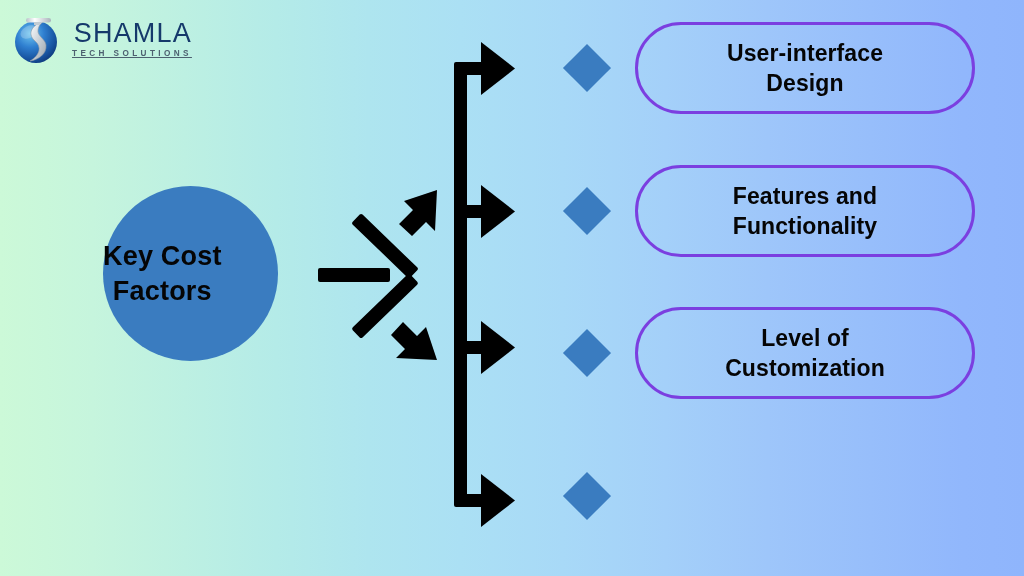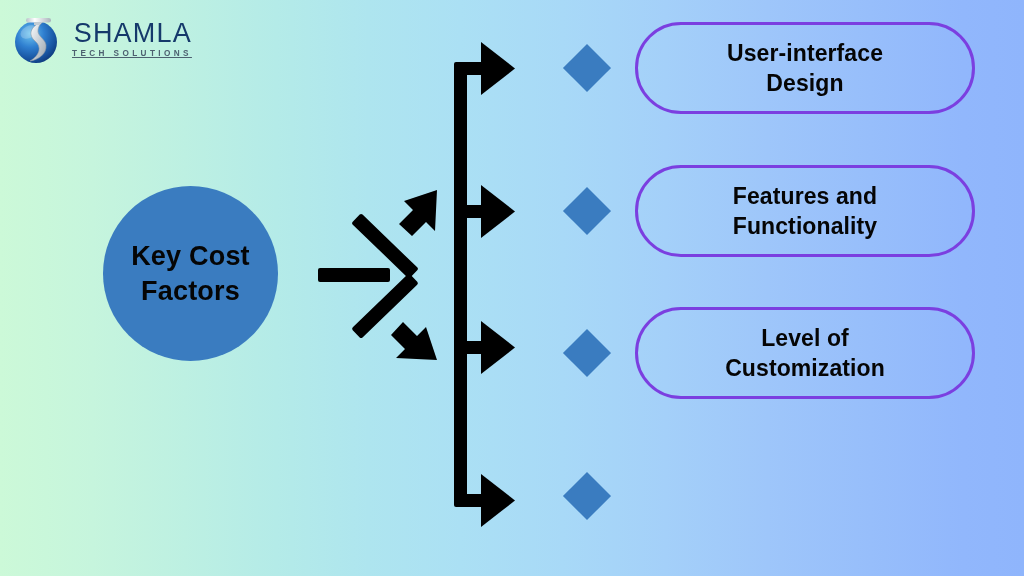--- a/index.html
+++ b/index.html
@@ -78,21 +78,21 @@
   #center-node {
     position: absolute;
     left: 103px;
     top: 186px;
     width: 175px;
     height: 175px;
     border-radius: 50%;
     background: #3a7cc0;
     display: flex;
     align-items: center;
-    justify-content: center;
+    justify-content: flex-start;
   }
   #center-label {
     color: #050505;
     font-size: 27px;
     font-weight: bold;
     line-height: 1.28;
     text-align: center;
     letter-spacing: 0.2px;
     white-space: pre-line;
   }

